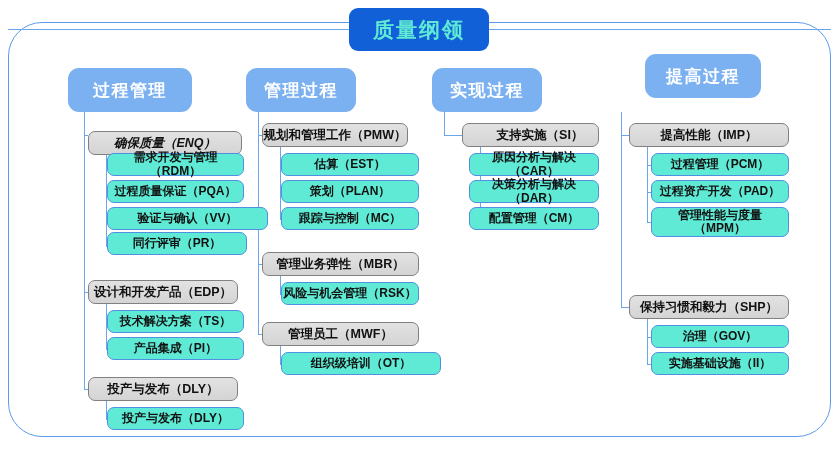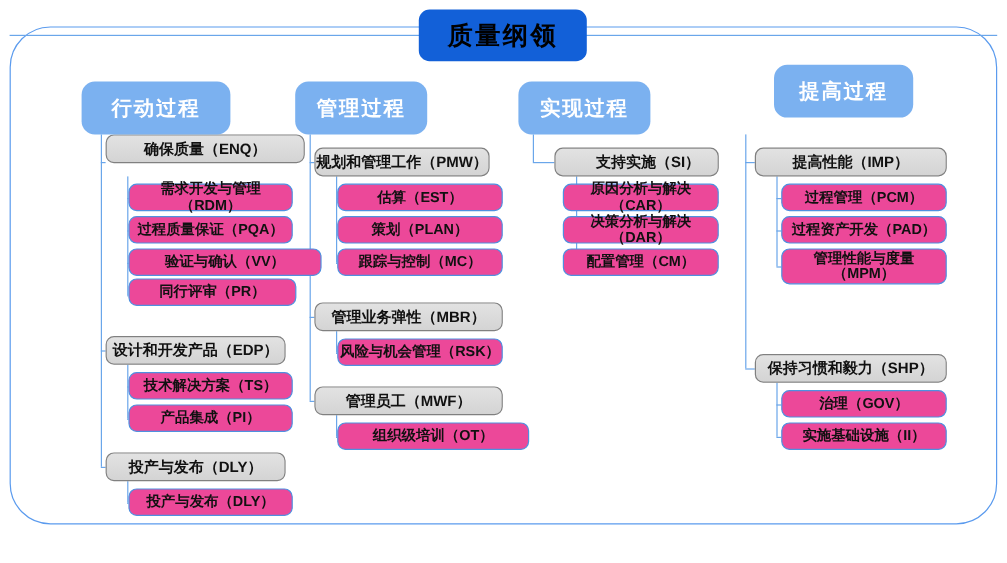--- a/index.html
+++ b/index.html
@@ -15,21 +15,21 @@
     position:absolute;left:8px;top:22px;width:823px;height:415px;
     border:1.6px solid #5b9bee;border-radius:34px;box-sizing:border-box;
     background:transparent;
   }
 
   
   .root-title{
     position:absolute;left:349px;top:8px;width:140px;height:43px;
     background:#1260d8;border-radius:9px;
     display:flex;align-items:center;justify-content:center;
-    color:#000000;font-size:21px;font-weight:700;letter-spacing:2px;
+    color:#5eead4;font-size:21px;font-weight:700;letter-spacing:2px;
     z-index:6;
   }
 
   .col-header{
     position:absolute;border-radius:11px;background:#7bb1f0;
     display:flex;align-items:center;justify-content:center;
     color:#ffffff;font-size:17px;font-weight:700;letter-spacing:1.5px;
     z-index:4;height:44px;
   }
 
@@ -39,42 +39,42 @@
     background:linear-gradient(#e2e2e2,#d4d4d4);
     border:1.3px solid #808080;border-radius:7px;
     display:flex;align-items:center;justify-content:center;
     color:#111111;font-size:12.5px;font-weight:700;
     z-index:3;text-align:center;line-height:1.15;
   }
 
   
   .node3{
     position:absolute;box-sizing:border-box;
-    background:#ec4899;border:1.3px solid #4f90e0;border-radius:7px;
+    background:#5eead4;border:1.3px solid #4f90e0;border-radius:7px;
     display:flex;align-items:center;justify-content:center;
     color:#111111;font-size:12px;font-weight:700;
     z-index:3;text-align:center;line-height:1.12;
   }
 
   
   .vline{position:absolute;width:1.4px;background:#6aa6ea;z-index:1;}
   .hline{position:absolute;height:1.4px;background:#6aa6ea;z-index:1;}
 </style>
 </head>
 <body>
 
 <div id="canvas">
 
   <div class="outer-frame"></div>
 
   <div class="root-title">质量纲领</div>
 
   <div id="tree-layer">
-      <div class="col-header" style="left: 68px; top: 68px; width: 124px; height: 44px;">行动过程</div>
-      <div class="node2" style="left: 88px; top: 112px; width: 166px; height: 24px;">确保质量（ENQ）</div>
+      <div class="col-header" style="left: 68px; top: 68px; width: 124px; height: 44px;">过程管理</div>
+      <div class="node2" style="left: 88px; top: 131px; width: 154px; height: 24px; font-style: italic;">确保质量（ENQ）</div>
       <div class="hline" style="left: 84px; top: 135px; width: 4px;"></div>
       <div class="node3" style="left: 107px; top: 153px; width: 137px; height: 23px;">需求开发与管理（RDM）</div>
       <div class="hline" style="left: 106px; top: 164.5px; width: 1px;"></div>
       <div class="node3" style="left: 107px; top: 180px; width: 137px; height: 23px;">过程质量保证（PQA）</div>
       <div class="hline" style="left: 106px; top: 191.5px; width: 1px;"></div>
       <div class="node3" style="left: 107px; top: 207px; width: 161px; height: 23px;">验证与确认（VV）</div>
       <div class="hline" style="left: 106px; top: 218.5px; width: 1px;"></div>
       <div class="node3" style="left: 107px; top: 232px; width: 140px; height: 23px;">同行评审（PR）</div>
       <div class="hline" style="left: 106px; top: 245.5px; width: 1px;"></div>
       <div class="vline" style="left: 106px; top: 147px; height: 98.5px;"></div>

